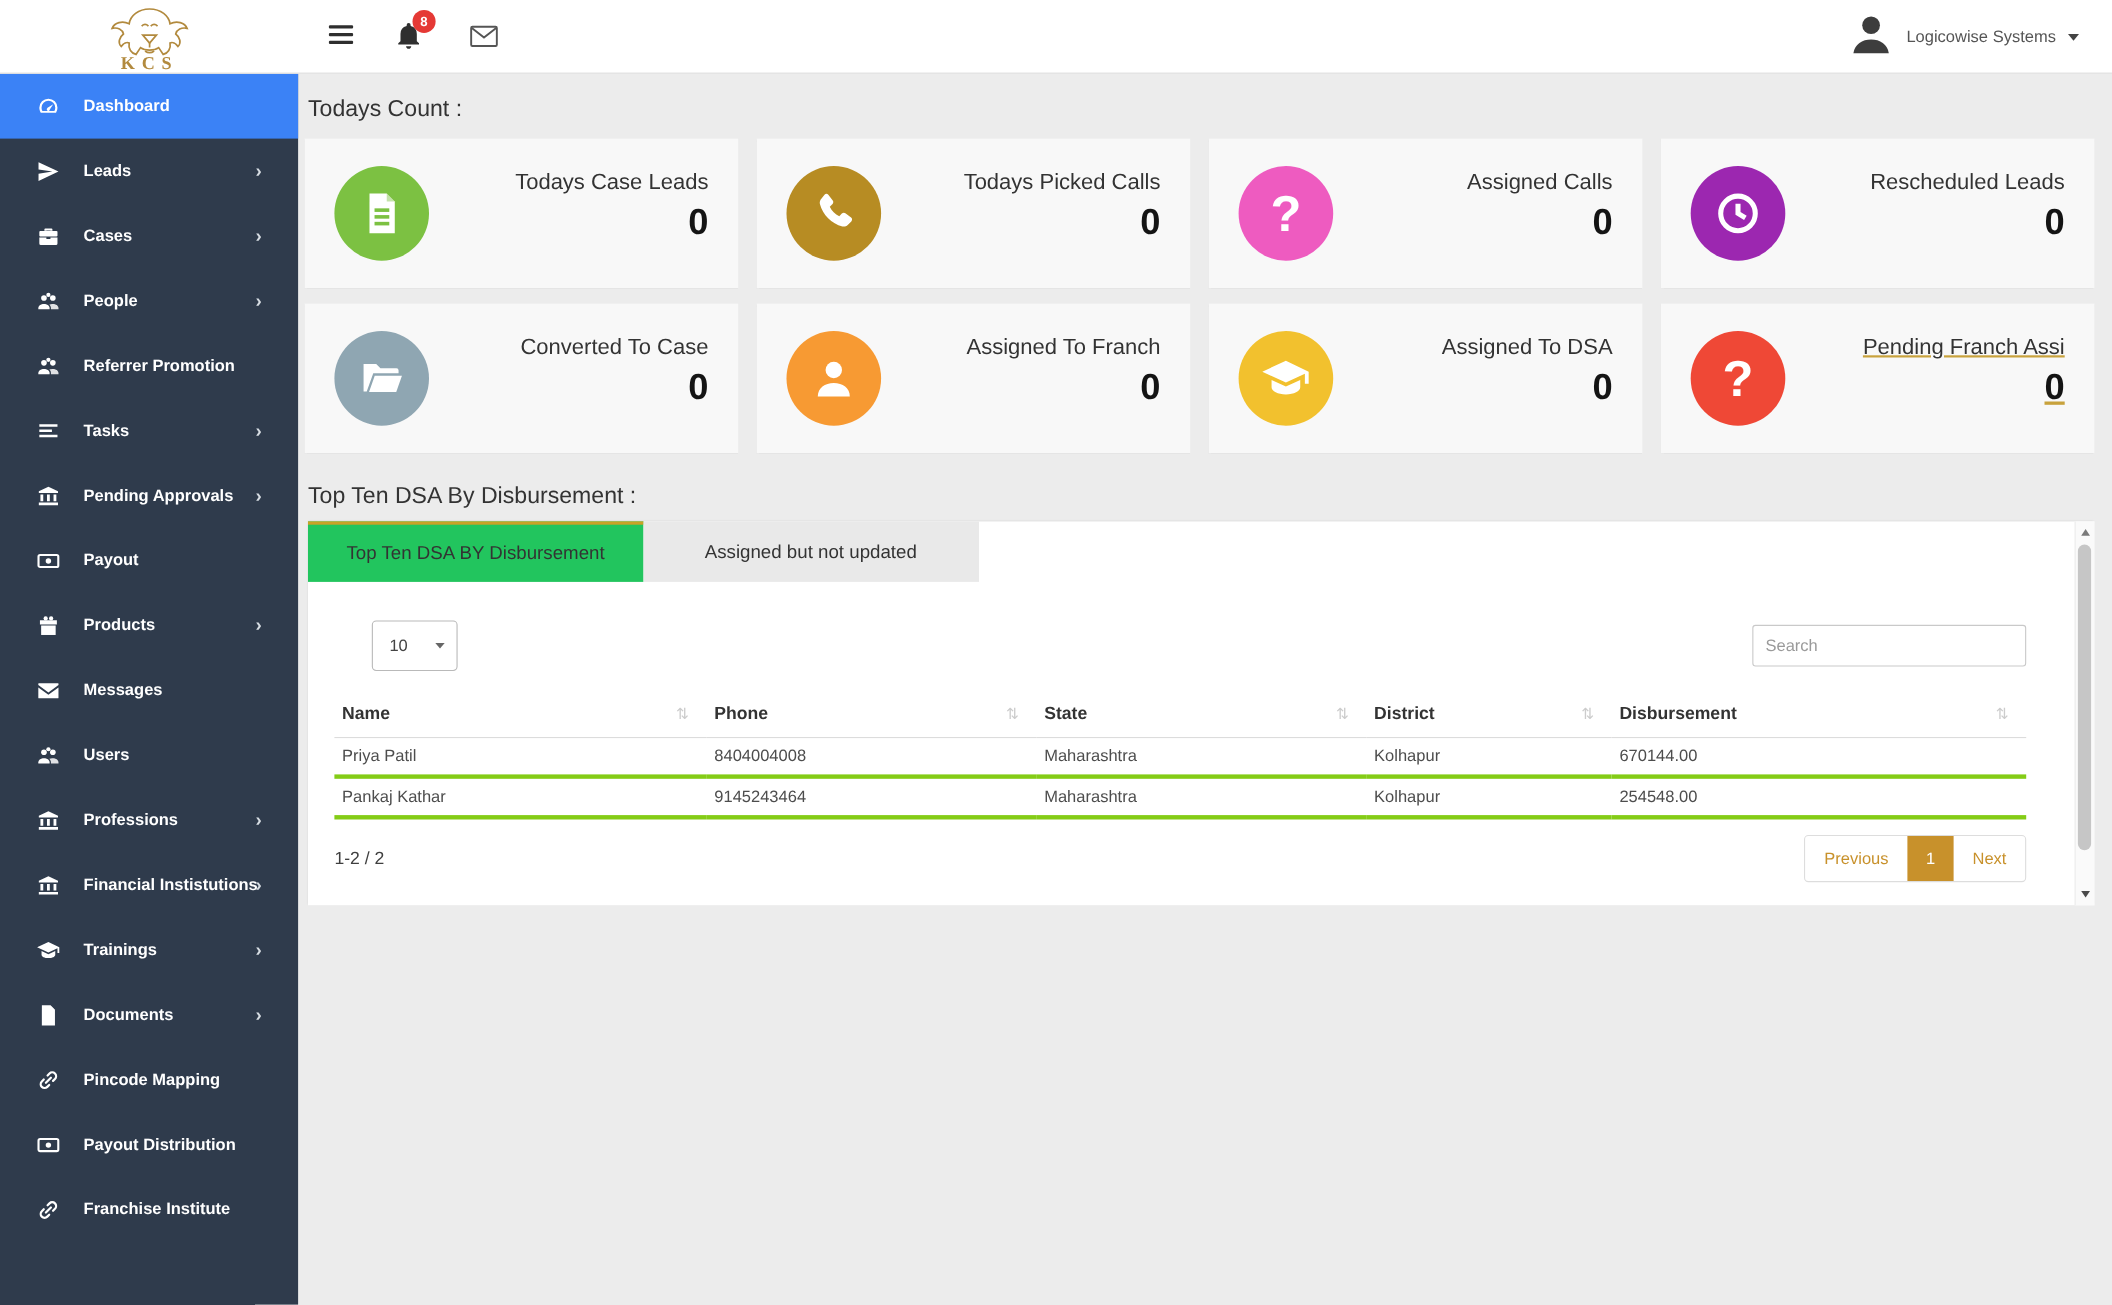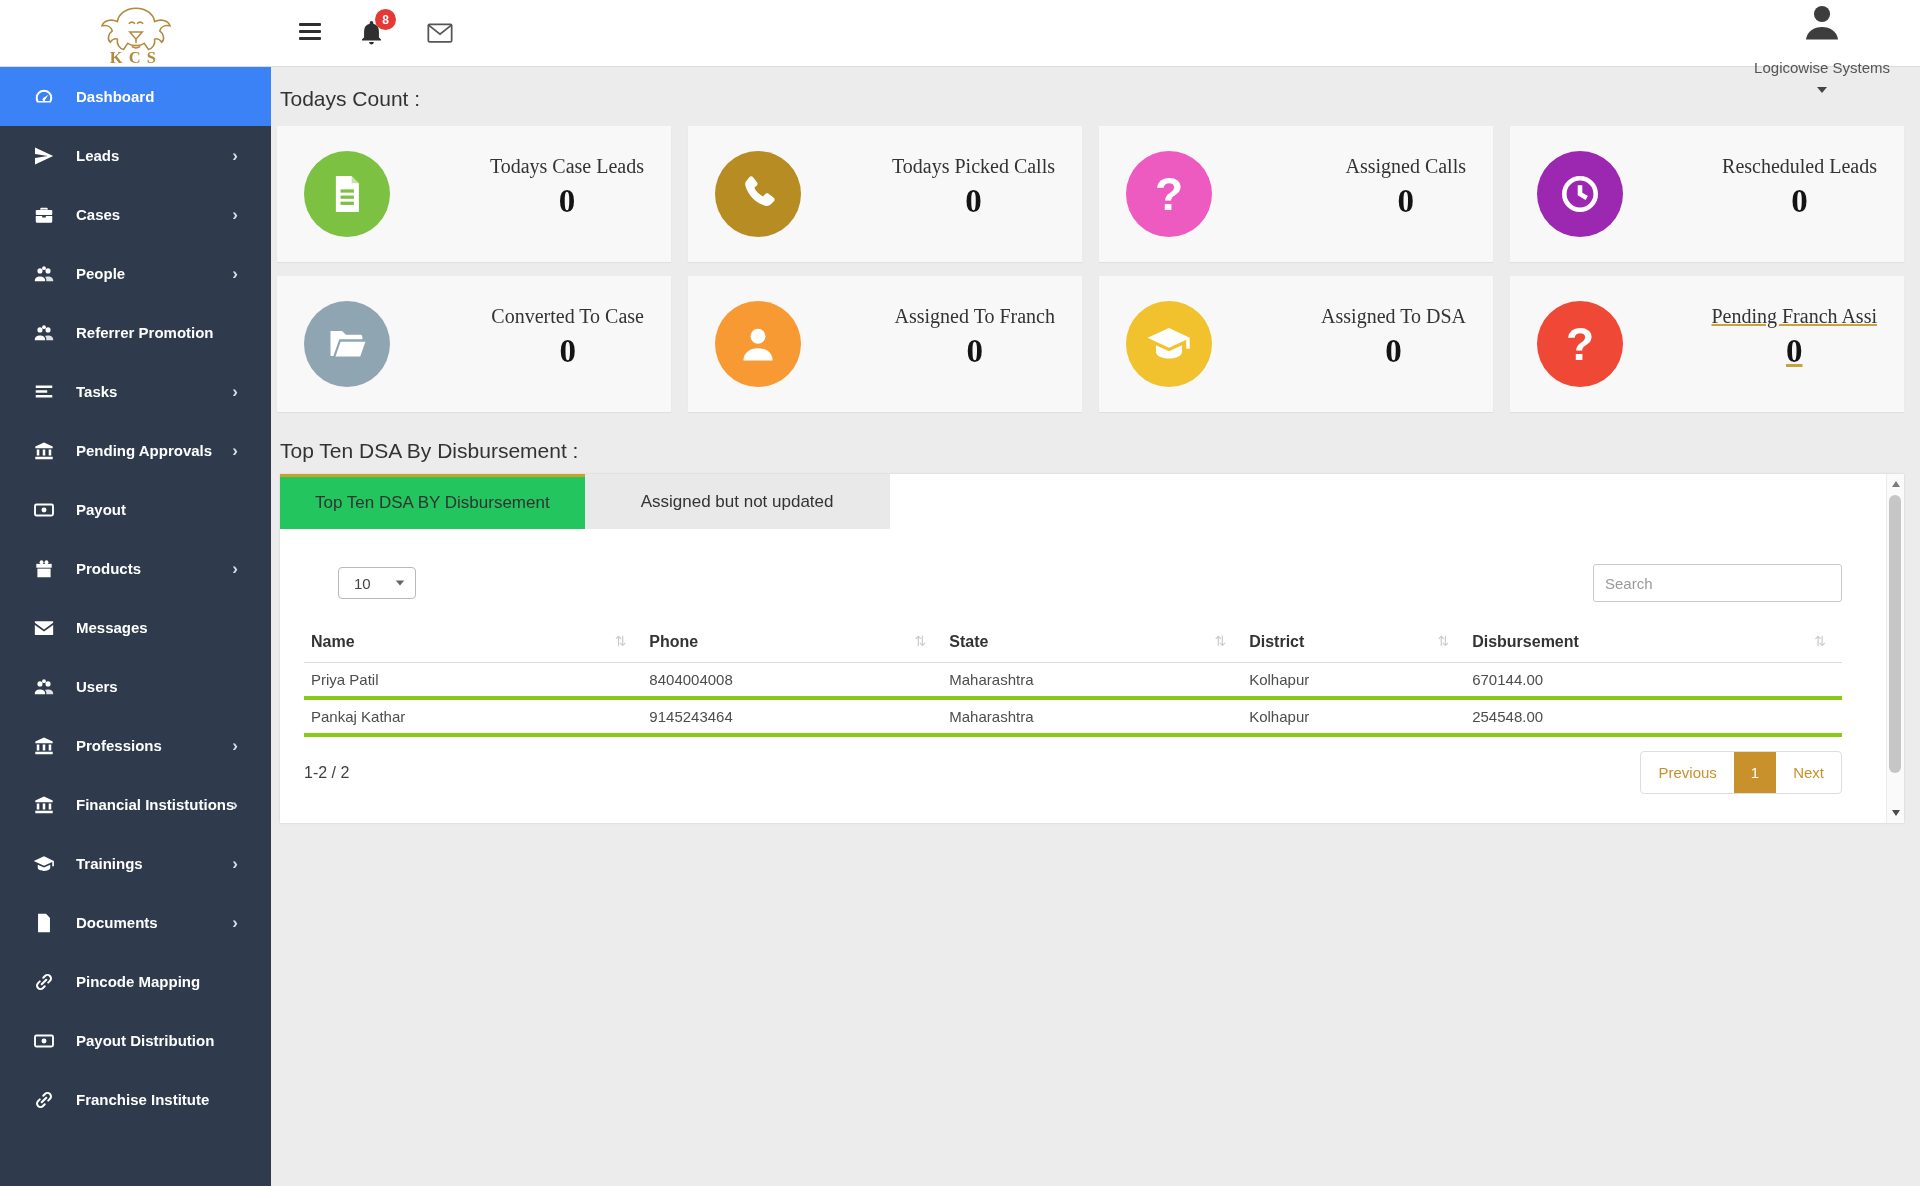--- a/index.html
+++ b/index.html
@@ -10,21 +10,21 @@
     border-bottom:1px solid #dcdcdc;z-index:5;}
   .logo-box{position:absolute;left:0;top:0;width:271px;height:67px;display:flex;
     align-items:center;justify-content:center;cursor:pointer;}
   .hamburger{position:absolute;left:299px;top:23px;cursor:pointer;}
   .hamburger i{display:block;width:22px;height:3.4px;background:#2e2e2e;margin-bottom:3.4px;border-radius:1px}
   .bell-wrap{position:absolute;left:358px;top:17px;cursor:pointer;}
   .badge{position:absolute;top:-8px;right:-11px;min-width:21px;height:21px;border-radius:11px;
     background:#E53935;color:#fff;font-size:12px;font-weight:bold;display:flex;
     align-items:center;justify-content:center;padding:0 4px}
   .mail-wrap{position:absolute;left:426px;top:21px;cursor:pointer;}
-  .user{position:absolute;right:30px;top:0;height:67px;display:flex;align-items:center;gap:11px;cursor:pointer;flex-direction:column;}
+  .user{position:absolute;right:30px;top:0;height:67px;display:flex;align-items:center;gap:11px;cursor:pointer;}
   .uname{font-size:15px;color:#555;}
   .caret{width:0;height:0;border-left:5px solid transparent;border-right:5px solid transparent;border-top:6px solid #444;}
   .caret.small{border-top-color:#666;transform:scale(.85)}
   
   .sidebar{position:absolute;top:67px;left:0;width:271px;height:1119px;background:#2F3B4C;z-index:4;}
   .side-item{position:relative;height:59px;display:flex;align-items:center;padding-left:33px;
     color:#fff;font-size:15px;font-weight:bold;cursor:pointer;white-space:nowrap;}
   .side-item .ico{width:22px;height:22px;margin-right:21px;flex:none;color:#fff;}
   .side-item .ico svg{width:22px;height:22px;display:block}
   .side-item .chev{position:absolute;right:33px;color:#d7dde3;font-size:17px;font-weight:bold;}
@@ -33,33 +33,33 @@
   .content{position:absolute;top:67px;left:271px;right:0;bottom:0;background:#ECECEC;
     padding:20px 16px 0 6px;}
   .sec-title{font-size:21px;font-weight:normal;color:#333;margin:0 0 15px 3px;}
   .sec-title.t2{margin-top:27px;margin-bottom:11px;}
   .cards{display:grid;grid-template-columns:repeat(4,1fr);gap:14px 17px;}
   .card{position:relative;height:136px;background:#F8F8F8;box-shadow:0 1px 1px rgba(0,0,0,.05);}
   .card .circ{position:absolute;left:27px;top:25px;width:86px;height:86px;border-radius:50%;
     display:flex;align-items:center;justify-content:center;}
   .card .circ svg{width:46px;height:46px;display:block}
   .qmark{font-size:46px;font-weight:bold;color:#fff;line-height:1;}
-  .card .meta{position:absolute;right:27px;top:29px;text-align:center;font-family:Liberation Serif, serif;}
+  .card .meta{position:absolute;right:27px;top:29px;text-align:right;}
   .card .lbl{font-size:20px;color:#333;display:block;}
   .card .val{font-size:33px;font-weight:bold;color:#141414;display:block;margin-top:5px;}
   .card.link .lbl,.card.link .val{text-decoration:underline;text-decoration-color:#C8A23C;cursor:pointer;}
   
   .panel{position:relative;background:#fff;height:349px;margin-left:3px;
     box-shadow:0 0 2px rgba(0,0,0,.12);padding-right:18px;}
   .tabs{display:flex;height:55px;}
   .tab{display:flex;align-items:center;font-size:17px;color:#333;cursor:pointer;}
   .tab.active{border-top:3px solid #C9A227;background:#22c55e;padding:0 35px;}
   .tab.inactive{background:#E9E9E9;padding:0 56px;}
   .controls{display:flex;justify-content:space-between;align-items:center;margin:35px 44px 0 58px;}
-  .pagesize{width:78px;height:32px;border:1px solid #b9b9b9;border-radius:4px;background:#fff;
+  .pagesize{width:78px;height:46px;border:1px solid #b9b9b9;border-radius:4px;background:#fff;
     display:flex;align-items:center;justify-content:space-between;padding:0 10px 0 15px;
     font-size:15px;color:#444;cursor:pointer;}
   .search{width:249px;height:38px;border:1px solid #c9c9c9;border-radius:3px;padding:0 11px;
     font-size:15px;color:#555;outline:none;background:#fff;}
   .search::placeholder{color:#9a9a9a;}
   .table-wrap{margin:25px 44px 0 24px;}
   table{width:100%;border-collapse:collapse;}
   th{text-align:left;font-size:16px;color:#333;font-weight:bold;padding:6px 0 11px 7px;
     border-bottom:1px solid #dcdcdc;cursor:pointer;}
   th:nth-child(1){width:22%}th:nth-child(2){width:19.5%}th:nth-child(3){width:19.5%}

